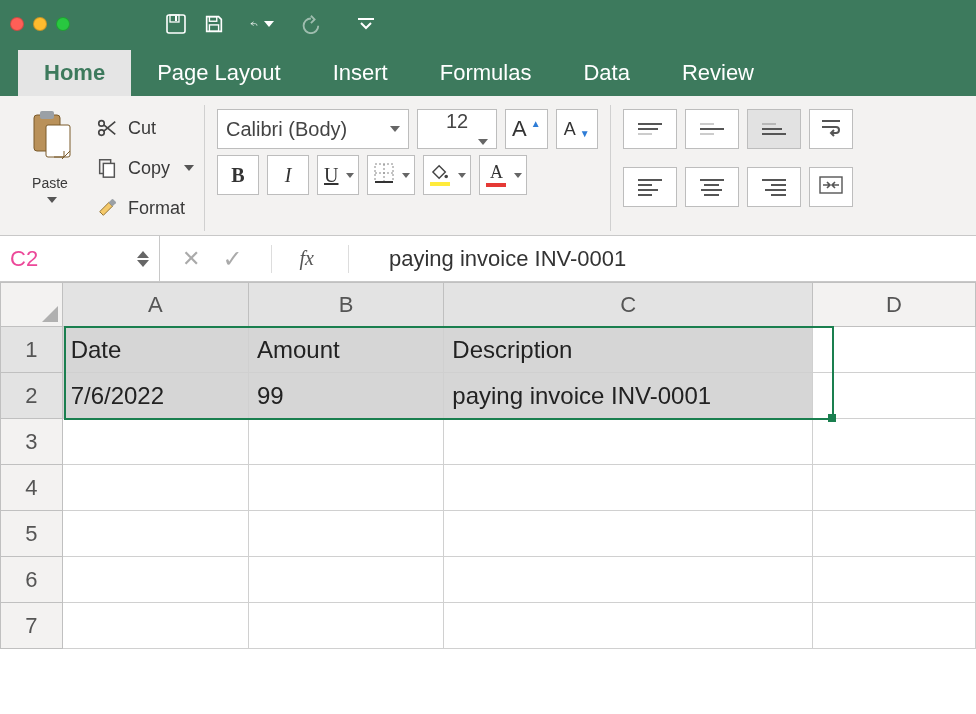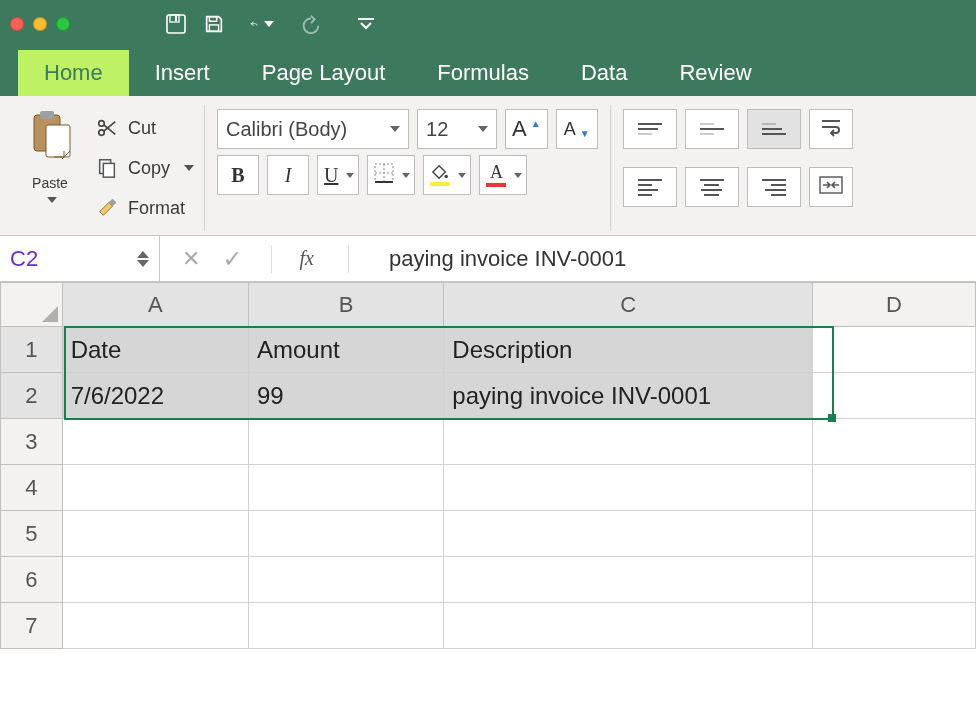--- a/index.html
+++ b/index.html
@@ -46,23 +46,23 @@
     padding-left: 18px;
     gap: 0;
     color: #fff;
     font-size: 22px;
   }
   .tab {
     padding: 10px 26px 10px 26px;
     cursor: pointer;
   }
   .tab.active {
-    background: #bef264;
+    background: #e5e5e5;
     color: #3d7a5d;
-    font-weight: 400;
+    font-weight: 700;
     border-radius: 0;
   }
   
   .ribbon {
     height: 140px;
     background: #f3f2f1;
     border-bottom: 1px solid #c8c8c8;
     display: flex;
     align-items: stretch;
     padding: 9px 0 4px 10px;
@@ -104,21 +104,21 @@
   .font-group {
     display: flex; flex-direction: column; gap: 6px; padding: 4px 12px;
   }
   .font-row { display: flex; gap: 8px; align-items: center; }
   .combo {
     height: 40px; background: #fff; border: 1px solid #bdbdbd;
     display: flex; align-items: center; padding: 0 8px; gap: 6px;
     font-size: 20px; color: #444;
   }
   .combo.fontname { width: 192px; }
-  .combo.fontsize { width: 80px; }
+  .combo.fontsize { width: 80px; flex-direction: column; }
   .combo .drop {
     width: 0; height:0;
     border-left:5px solid transparent; border-right:5px solid transparent;
     border-top:6px solid #666;
     margin-left:auto;
   }
   .btn {
     height: 40px; min-width: 42px;
     background: #fff; border: 1px solid #bdbdbd;
     display: inline-flex; align-items:center; justify-content:center;
@@ -151,21 +151,21 @@
     border-bottom: 1px solid #c8c8c8;
     display: flex; align-items: center;
     background: #fff;
     font-size: 22px;
   }
   .namebox {
     width: 160px; height: 100%;
     border-right: 1px solid #c8c8c8;
     display: flex; align-items: center;
     padding: 0 10px;
-    color: #6d28d9;
+    color: #ec4899;
     gap: 10px;
   }
   .namebox .spin { display:flex; flex-direction:column; gap:0; margin-left:auto;}
   .namebox .up, .namebox .dn {width:0;height:0;border-left:6px solid transparent;border-right:6px solid transparent;}
   .namebox .up{border-bottom:7px solid #666;}
   .namebox .dn{border-top:7px solid #666; margin-top:2px;}
   .fx-btns {
     display:flex; align-items:center; gap: 22px; padding: 0 22px;
     color: #888;
   }
@@ -268,22 +268,22 @@
   <span class="tb-icon" style="margin-left:18px">
     <svg width="18" height="14" viewBox="0 0 18 14">
         <rect x="1" y="1" width="16" height="2" fill="#fff"></rect>
         <path d="M4 6 L9 11 L14 6" fill="none" stroke="#fff" stroke-width="2"></path>
       </svg>
   </span>
 </div>
 
 <div class="tabstrip">
   <div class="tab active">Home</div>
+  <div class="tab">Page Layout</div>
   <div class="tab">Insert</div>
-  <div class="tab">Page Layout</div>
   <div class="tab">Formulas</div>
   <div class="tab">Data</div>
   <div class="tab">Review</div>
 </div>
 
 <div class="ribbon">
 
   <div class="group" style="display:flex;flex-direction:row;">
     <div class="paste-block">
       <span class="paste-icon">

